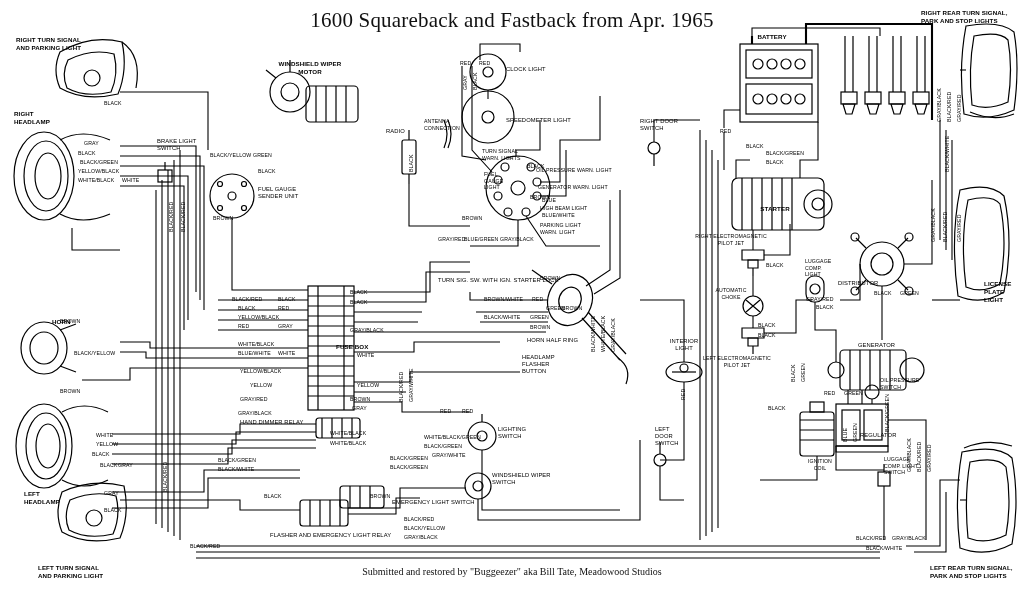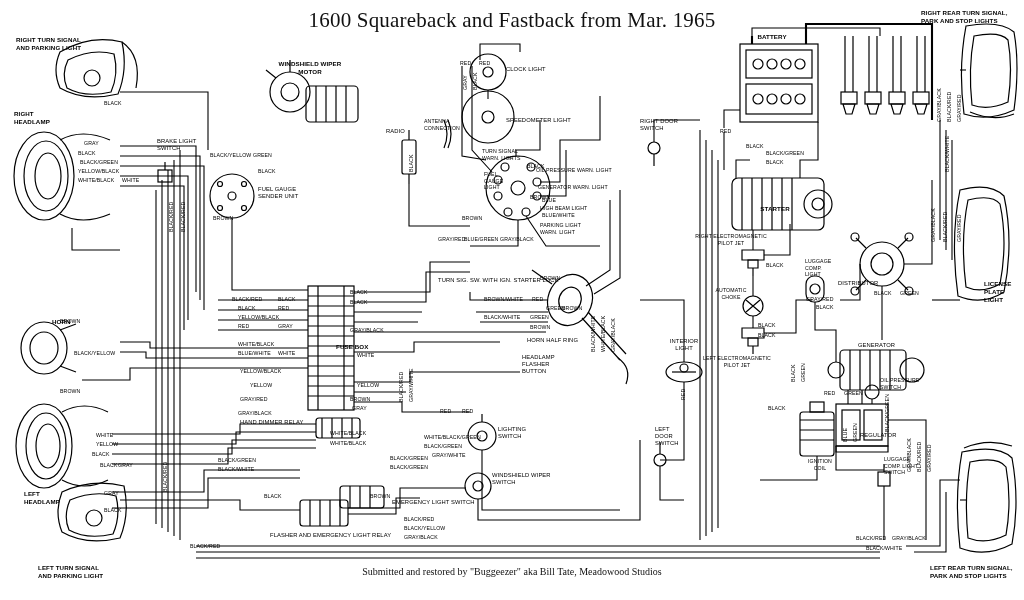--- a/index.html
+++ b/index.html
@@ -52,21 +52,21 @@
   svg { position: absolute; top: 0; left: 0; }
   .w { fill: none; stroke: #000; stroke-width: 1.1; }
   .w2 { fill: none; stroke: #000; stroke-width: 2.1; }
   .comp { fill: none; stroke: #000; stroke-width: 1.2; }
 </style>
 </head>
 <body>
 
 <div id="page">
 
-  <div id="title">1600 Squareback and Fastback from Mar. 1965</div>
+  <div id="title">1600 Squareback and Fastback from Apr. 1965</div>
   <div id="credit">Submitted and restored by "Buggeezer" aka Bill Tate, Meadowood Studios</div>
 
   <svg width="1024" height="600" viewBox="0 0 1024 600">
 
     <g>
       <path class="comp" d="M60 52 q30 -18 62 -10 q6 28 -4 52 q-34 8 -58 -6 q-8 -18 0 -36 z"></path>
       <path class="comp" d="M68 60 q24 -12 46 -6 q5 20 -3 38 q-26 6 -44 -4 q-6 -14 1 -28 z"></path>
       <path class="comp" d="M122 42 q20 14 14 46"></path>
       <circle class="comp" cx="92" cy="78" r="8"></circle>
     </g>

